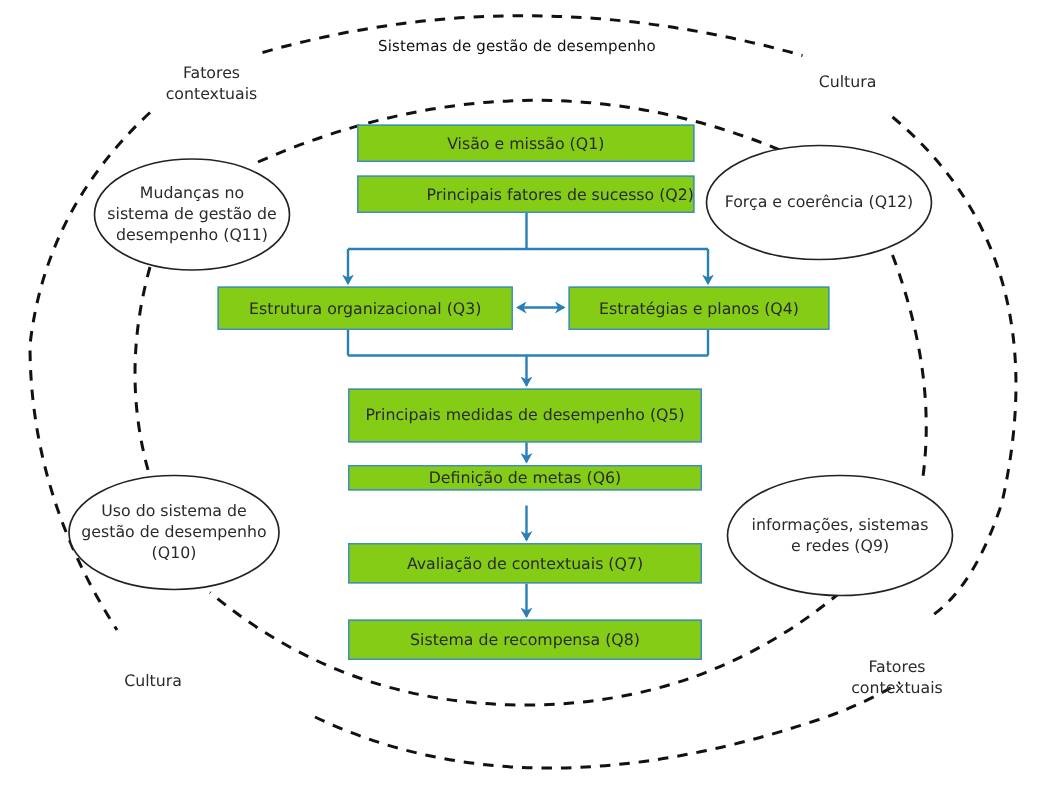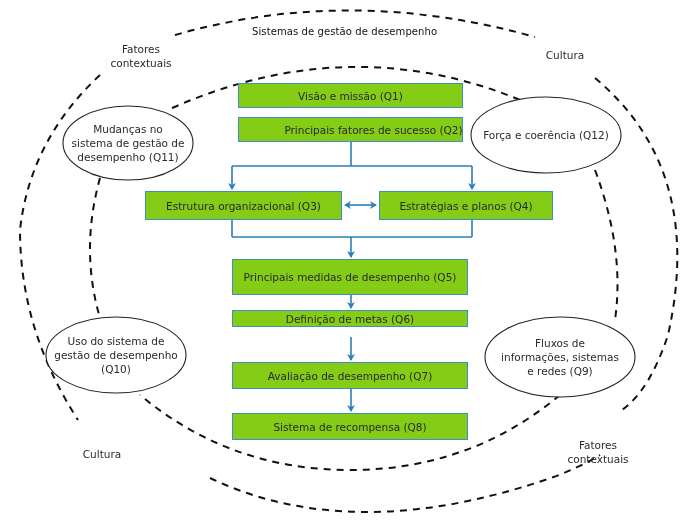--- a/index.html
+++ b/index.html
@@ -77,21 +77,21 @@
   <div>Fatores</div>
   <div>contextuais</div>
 </div>
 
 <div class="box" style="left:238px; top:83px; width:225px; height:25px;">Visão e missão (Q1)</div>
 <div class="box" style="left:238px; top:117px; width:225px; height:25px;padding-left:46px;">Principais fatores de sucesso (Q2)</div>
 <div class="box" style="left:145px; top:191px; width:197px; height:29px;">Estrutura organizacional (Q3)</div>
 <div class="box" style="left:379px; top:191px; width:174px; height:29px;">Estratégias e planos (Q4)</div>
 <div class="box" style="left:232px; top:259px; width:236px; height:36px;">Principais medidas de desempenho (Q5)</div>
 <div class="box" style="left:232px; top:310px; width:236px; height:17px;">Definição de metas (Q6)</div>
-<div class="box" style="left:232px; top:362px; width:236px; height:27px;">Avaliação de desempenho (Q7)</div>
+<div class="box" style="left:232px; top:362px; width:236px; height:27px;">Avaliação de contextuais (Q7)</div>
 <div class="box" style="left:232px; top:413px; width:236px; height:27px;">Sistema de recompensa (Q8)</div>
 
 <div class="ell" style="left:63px; top:106px; width:130px; height:74px;">
   <div>
     <span>Mudanças no</span>
     <span>sistema de gestão de</span>
     <span>desempenho (Q11)</span>
   </div>
 </div>
 <div class="ell" style="left:471px; top:97px; width:150px; height:76px;">
@@ -101,17 +101,16 @@
 </div>
 <div class="ell" style="left:46px; top:317px; width:140px; height:76px;">
   <div>
     <span>Uso do sistema de</span>
     <span>gestão de desempenho</span>
     <span>(Q10)</span>
   </div>
 </div>
 <div class="ell" style="left:485px; top:317px; width:150px; height:80px;">
   <div>
-    <span>Fluxos de</span>
     <span>informações, sistemas</span>
     <span>e redes (Q9)</span>
   </div>
 </div>
 
 </body></html>

